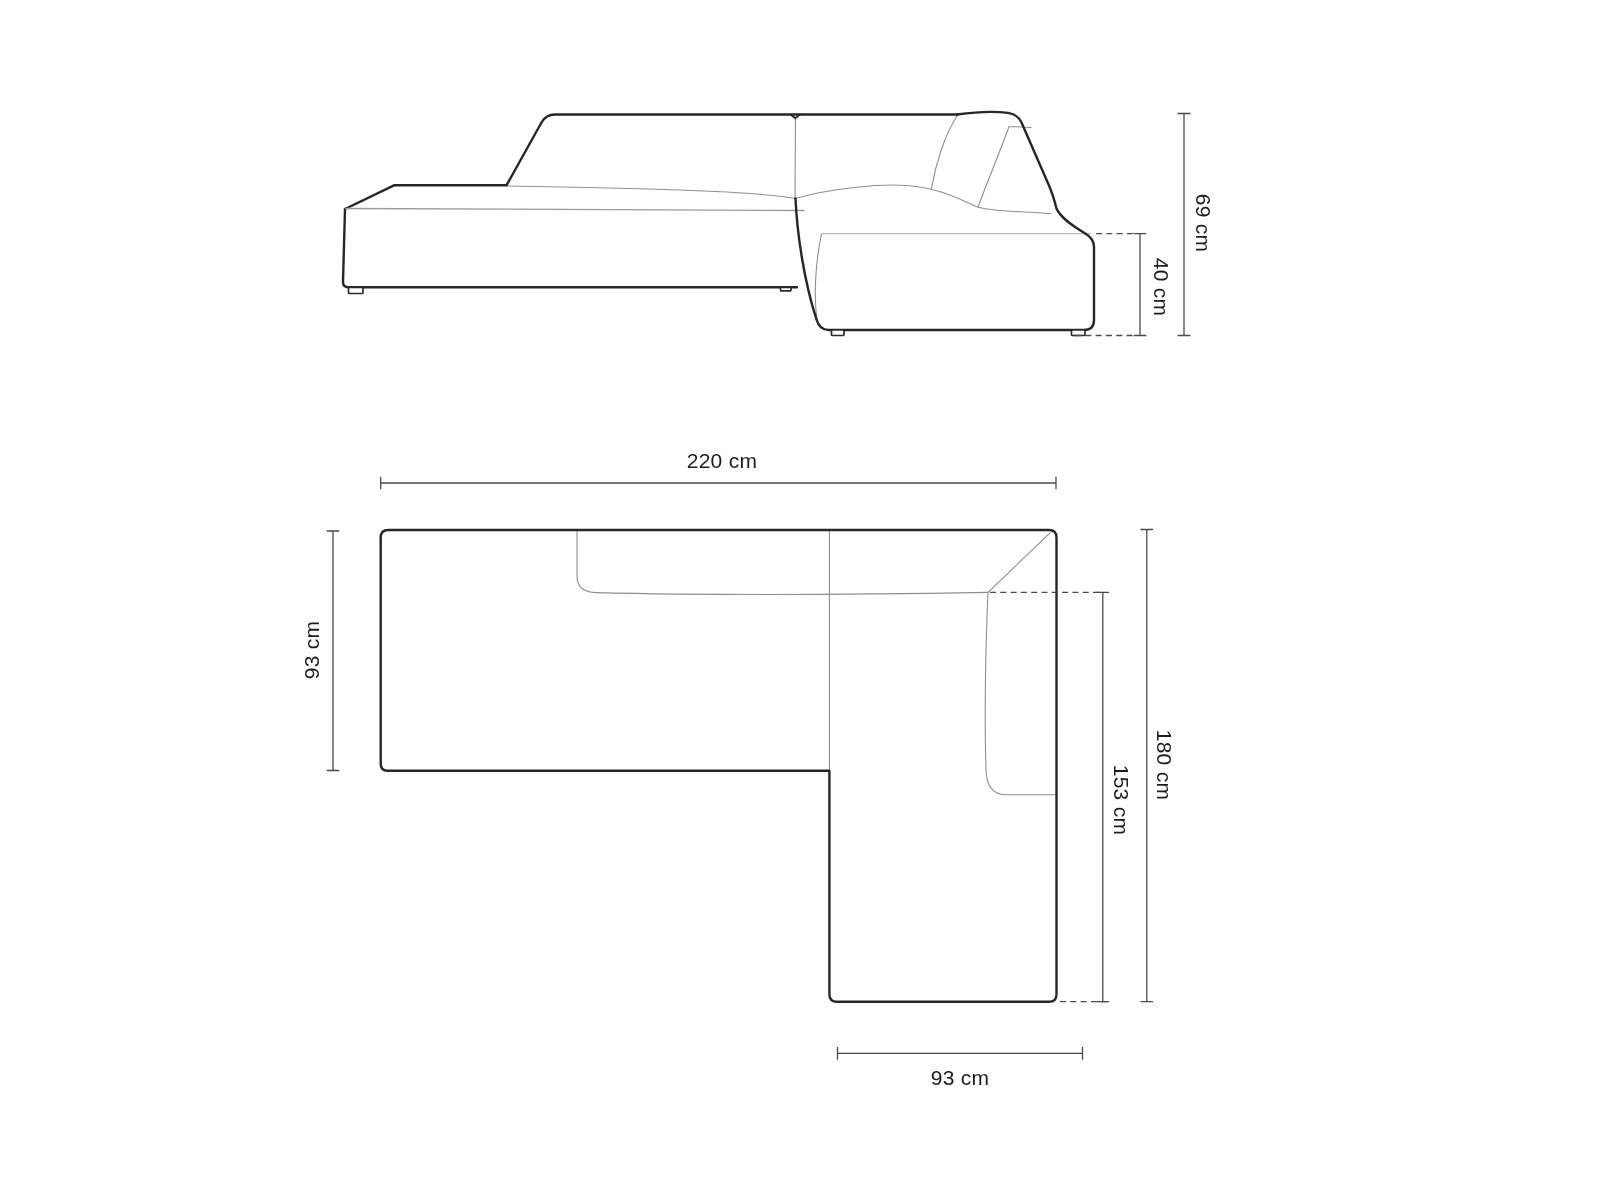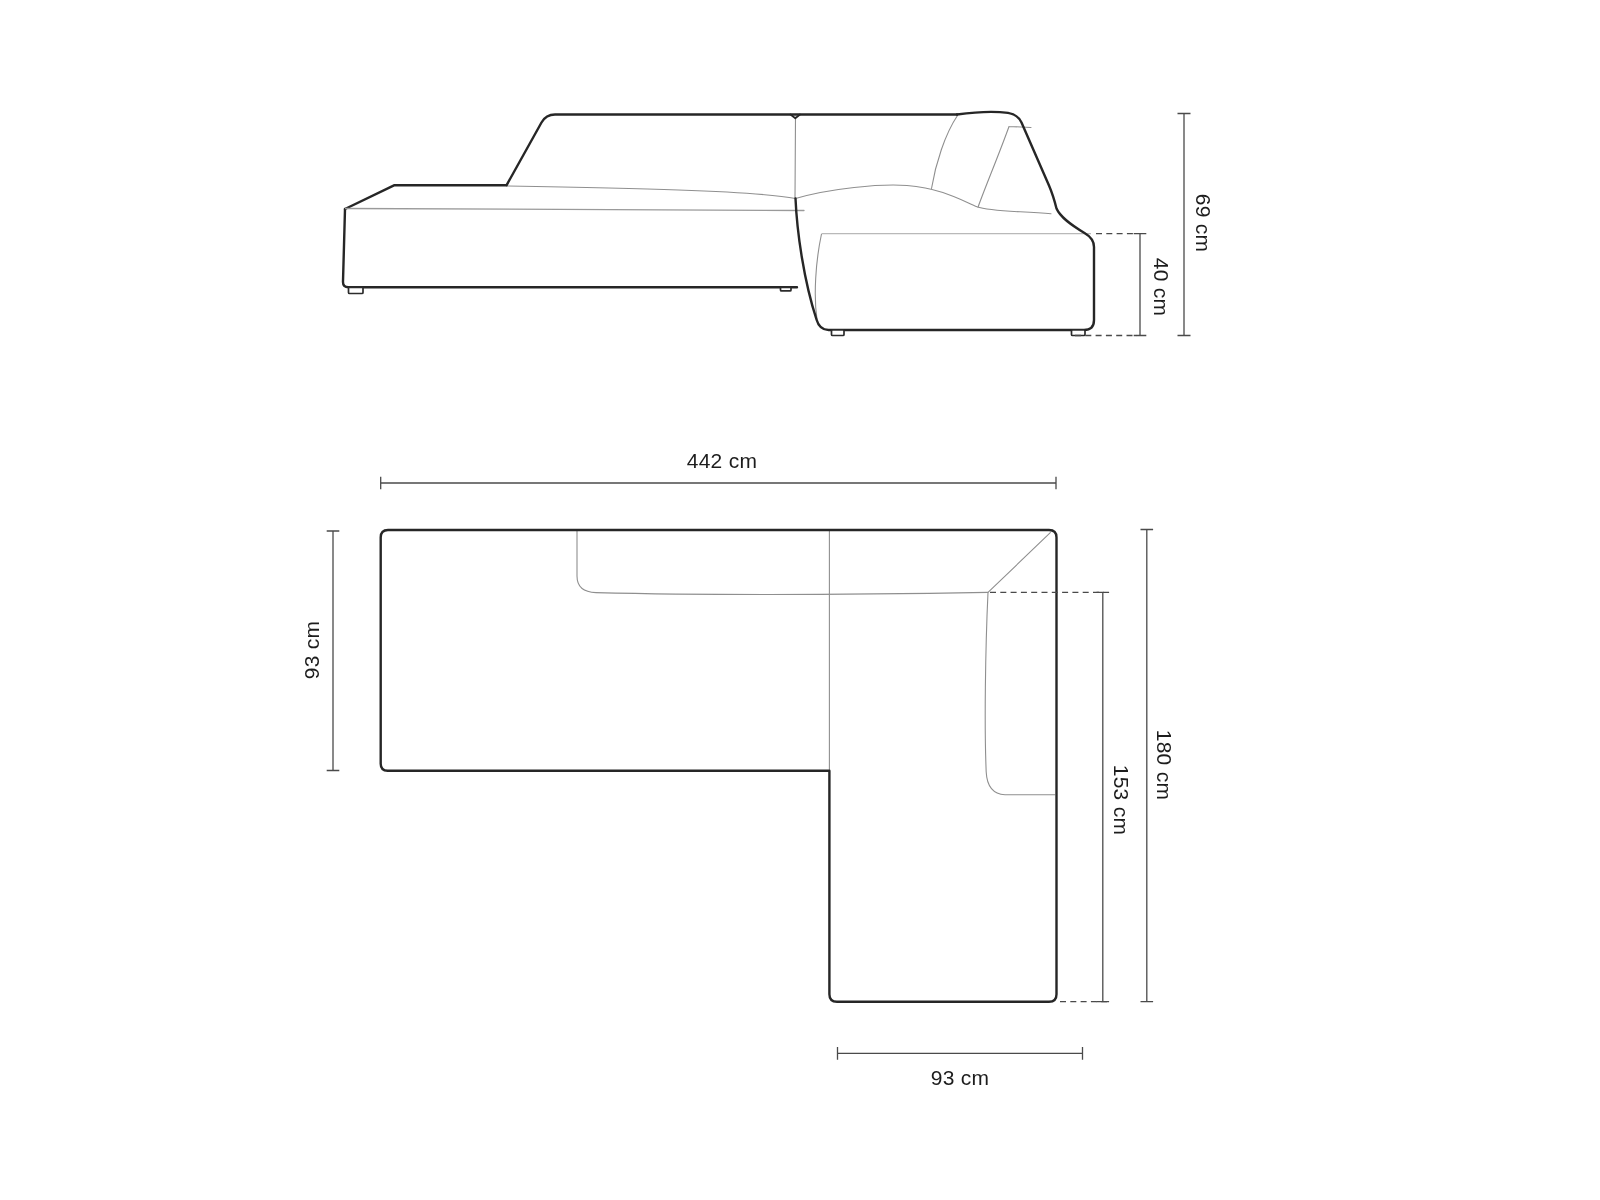--- a/index.html
+++ b/index.html
@@ -99,21 +99,21 @@
         <path d="M990,592.4 L1104,592.4"></path>
         <path d="M1060,1001.7 L1107,1001.7"></path>
       </g>
     </g>
   </svg>
 
   <div class="dim-label rot-cw" style="left:1203px;top:223px;">69 cm</div>
 
   <div class="dim-label rot-cw" style="left:1161px;top:287px;">40 cm</div>
 
-  <div class="dim-label" style="left:722px;top:460px;">442 cm</div>
+  <div class="dim-label" style="left:722px;top:460px;">220 cm</div>
 
   <div class="dim-label rot-ccw" style="left:311px;top:650px;">93 cm</div>
 
   <div class="dim-label rot-cw" style="left:1164px;top:765px;">180 cm</div>
 
   <div class="dim-label rot-cw" style="left:1121px;top:800px;">153 cm</div>
 
   <div class="dim-label" style="left:960px;top:1077px;">93 cm</div>
 
 </div>

